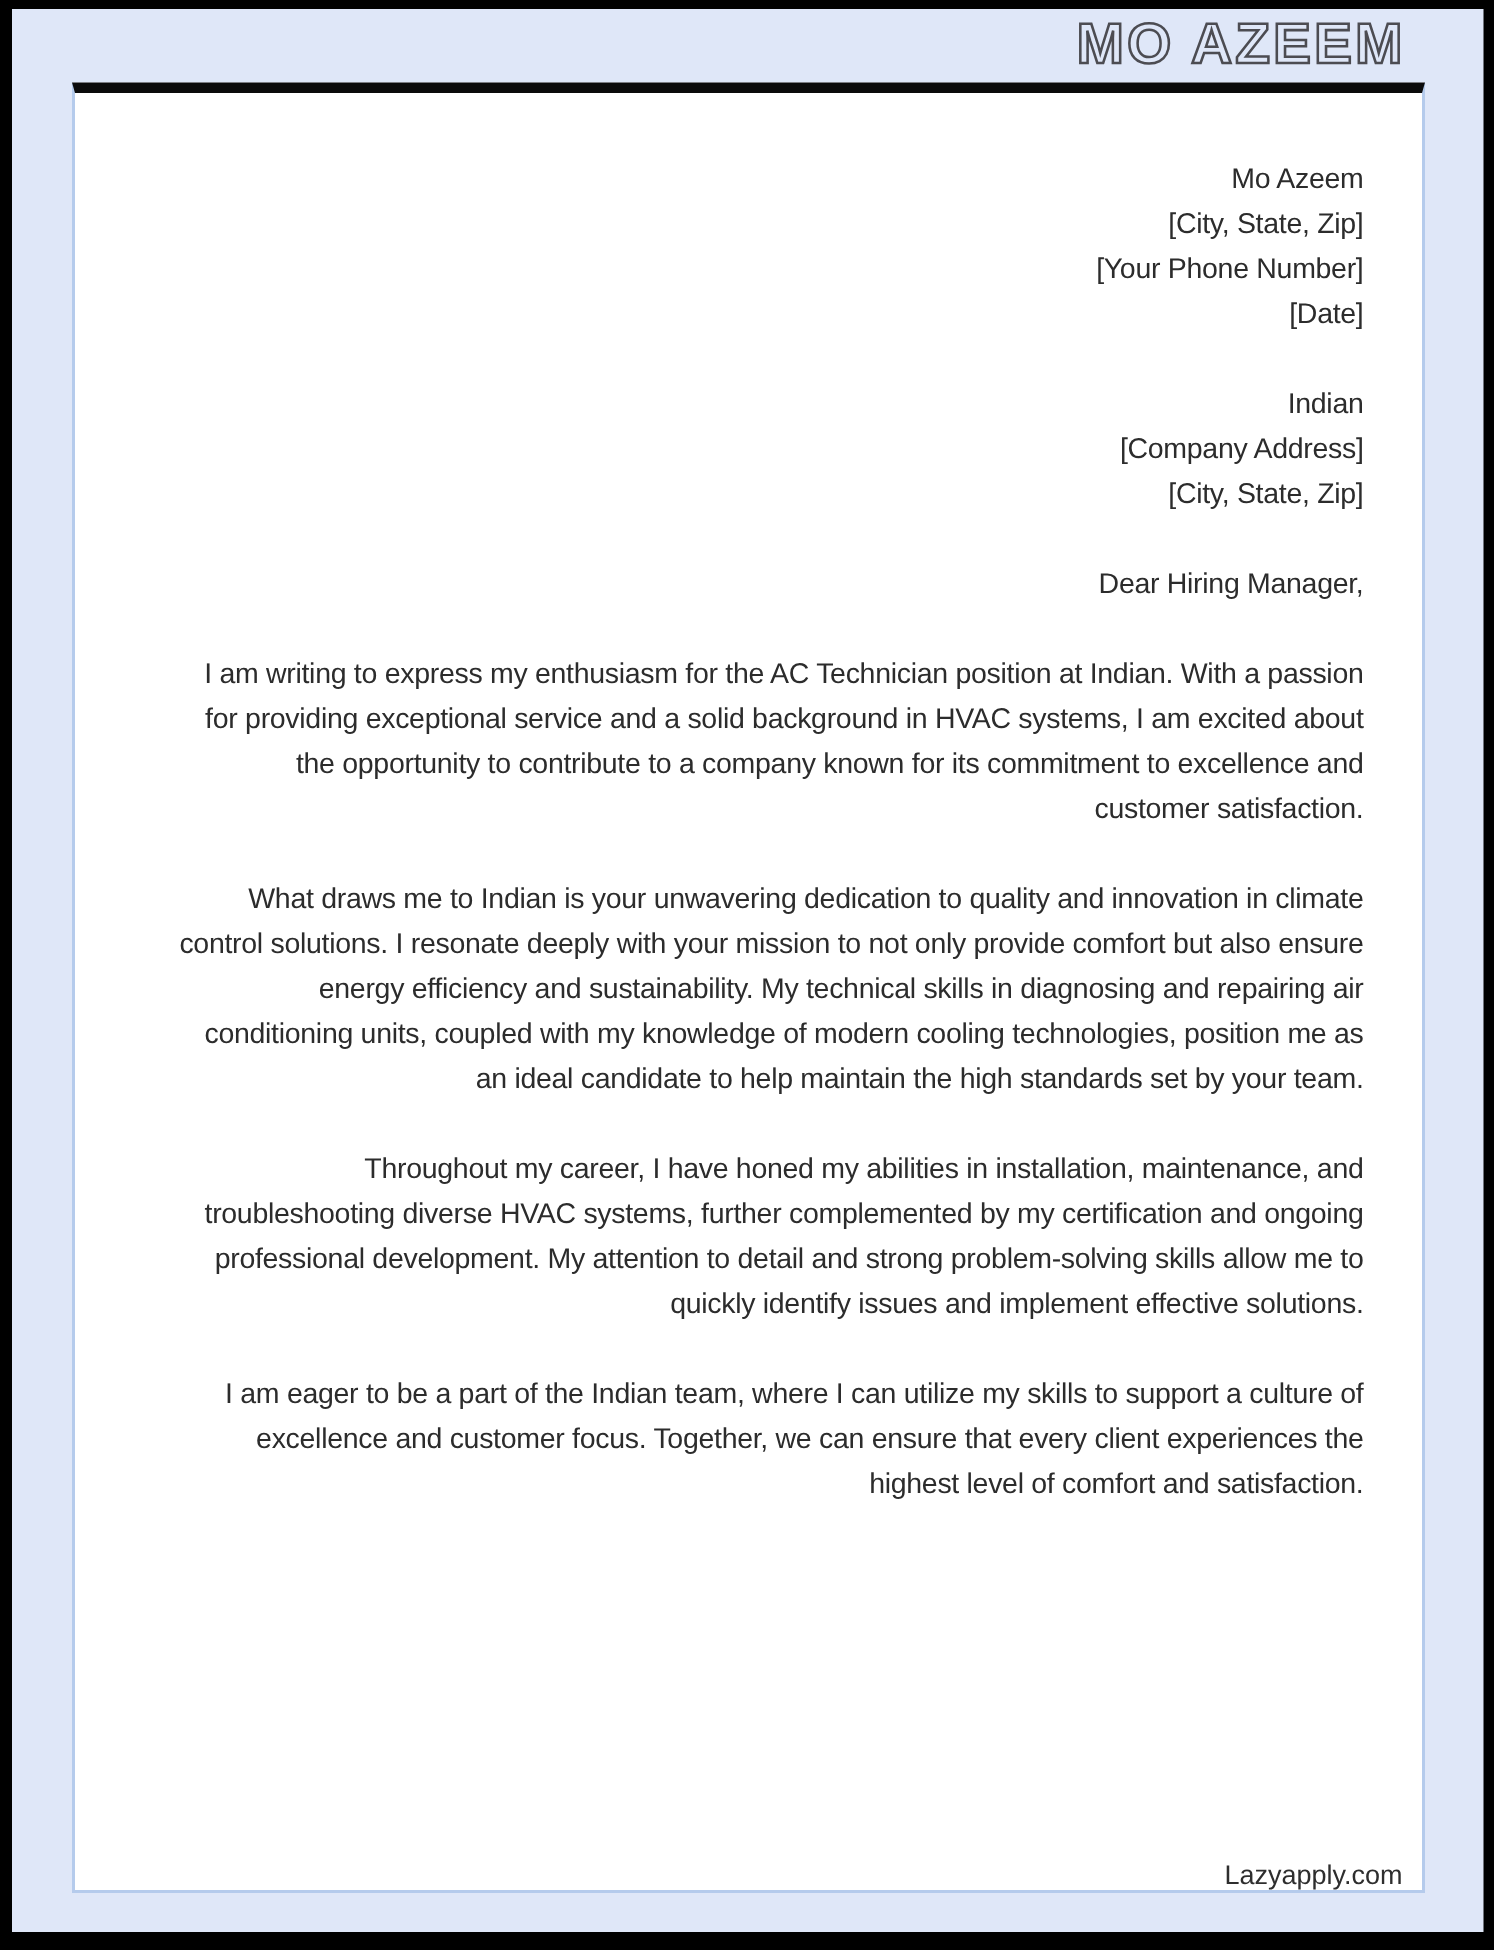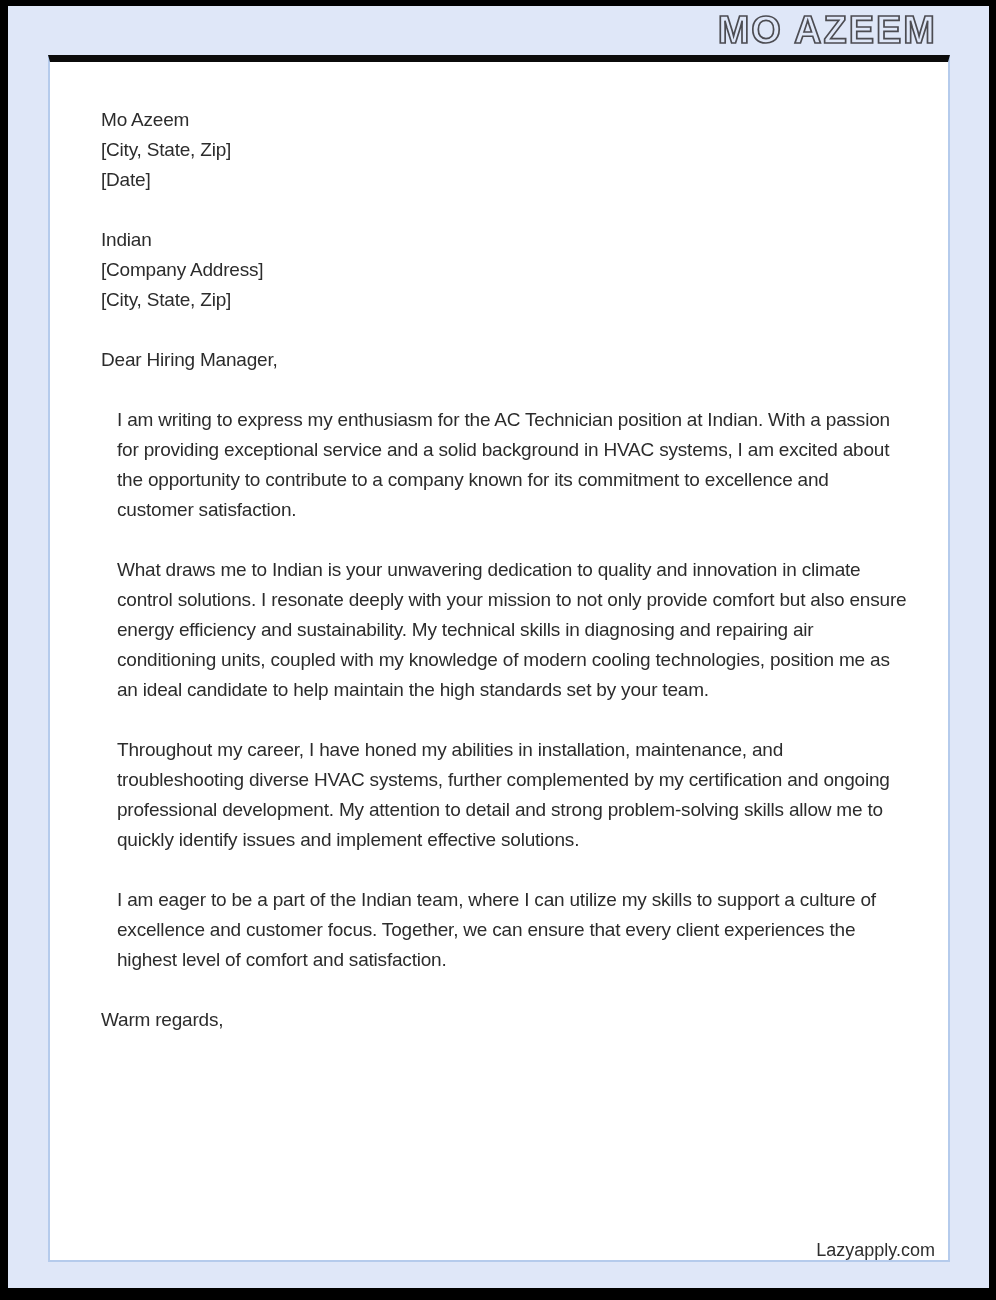--- a/index.html
+++ b/index.html
@@ -3,20 +3,21 @@
 <meta charset="utf-8">
 <style>
   html, body { margin: 0; padding: 0; background: #000; }
   .screen {
     position: relative;
     width: 996px;
     height: 1300px;
     background: #000;
     font-family: "Liberation Sans", sans-serif;
     overflow: hidden;
+    text-align: right;
   }
   .bg {
     position: absolute;
     left: 8px; top: 6px; right: 7px; bottom: 12px;
     background: #dfe7f8;
   }
   .brand {
     position: absolute;
     top: 9px;
     right: 59px;
@@ -70,34 +71,34 @@
   <div class="bg"></div>
 
   <div class="brand">MO AZEEM</div>
 
   <div class="page">
     <div class="content">
 
       <div class="block">
         <span class="line">Mo Azeem</span>
         <span class="line">[City, State, Zip]</span>
+        <span class="line">[Your Phone Number]</span>
         <span class="line">[Date]</span>
       </div>
 
       <div class="block">
         <span class="line">Indian</span>
         <span class="line">[Company Address]</span>
         <span class="line">[City, State, Zip]</span>
       </div>
 
       <div class="block">Dear Hiring Manager,</div>
 
       <p>I am writing to express my enthusiasm for the AC Technician position at Indian. With a passion for providing exceptional service and a solid background in HVAC systems, I am excited about the opportunity to contribute to a company known for its commitment to excellence and customer satisfaction.</p>
       <p>What draws me to Indian is your unwavering dedication to quality and innovation in climate control solutions. I resonate deeply with your mission to not only provide comfort but also ensure energy efficiency and sustainability. My technical skills in diagnosing and repairing air conditioning units, coupled with my knowledge of modern cooling technologies, position me as an ideal candidate to help maintain the high standards set by your team.</p>
       <p>Throughout my career, I have honed my abilities in installation, maintenance, and troubleshooting diverse HVAC systems, further complemented by my certification and ongoing professional development. My attention to detail and strong problem-solving skills allow me to quickly identify issues and implement effective solutions.</p>
       <p>I am eager to be a part of the Indian team, where I can utilize my skills to support a culture of excellence and customer focus. Together, we can ensure that every client experiences the highest level of comfort and satisfaction.</p>
 
-      <div class="closing">Warm regards,</div>
     </div>
 
     <div class="watermark">Lazyapply.com</div>
   </div>
 </div>
 
 </body></html>

